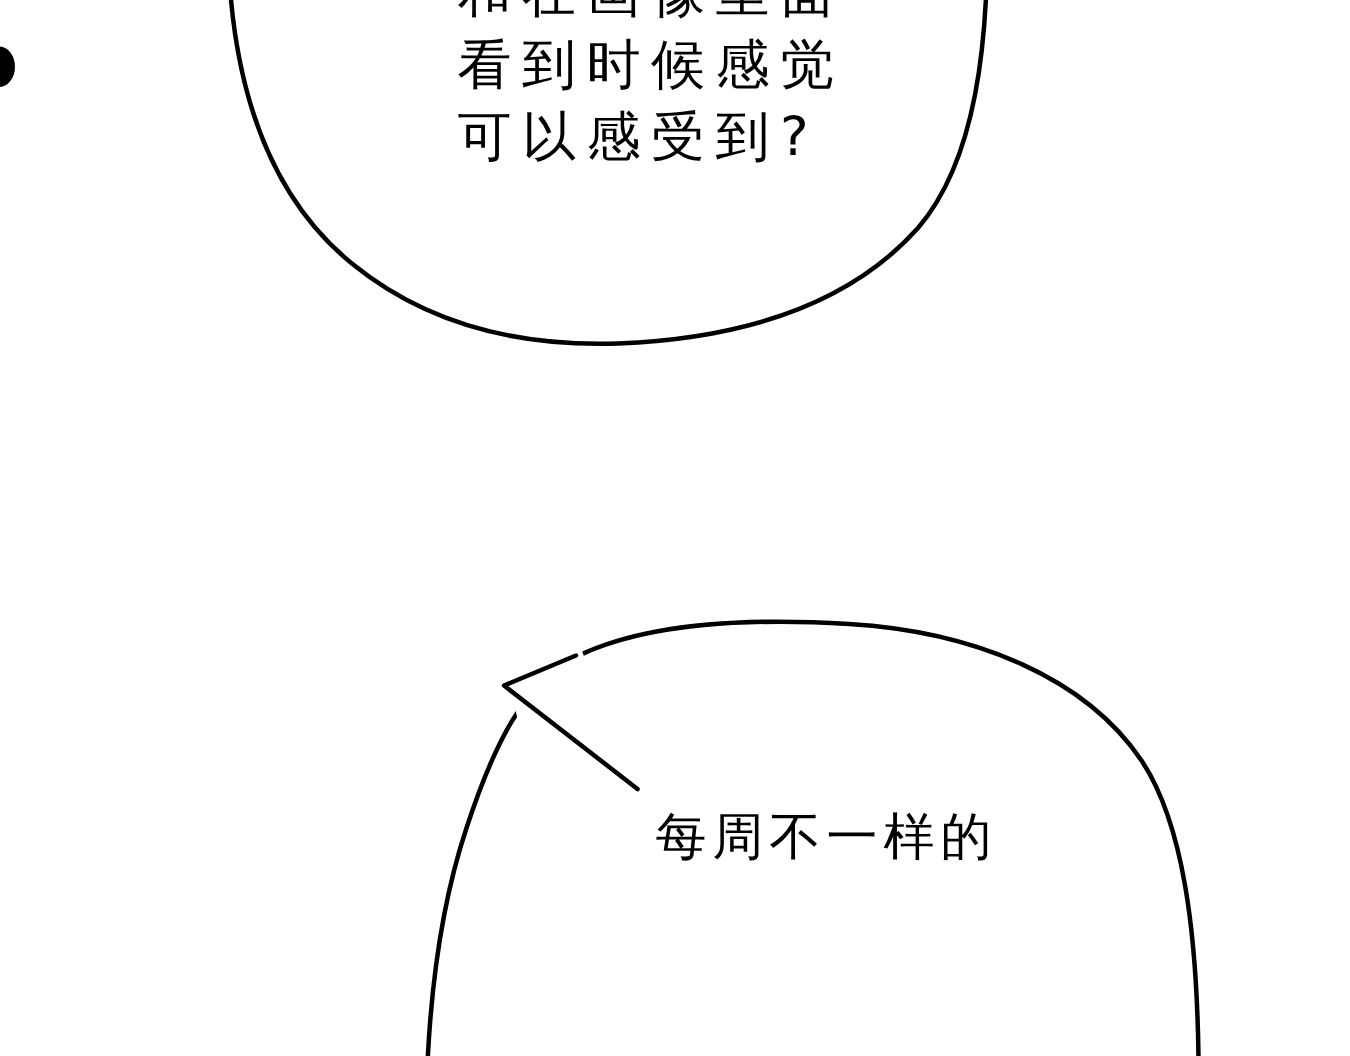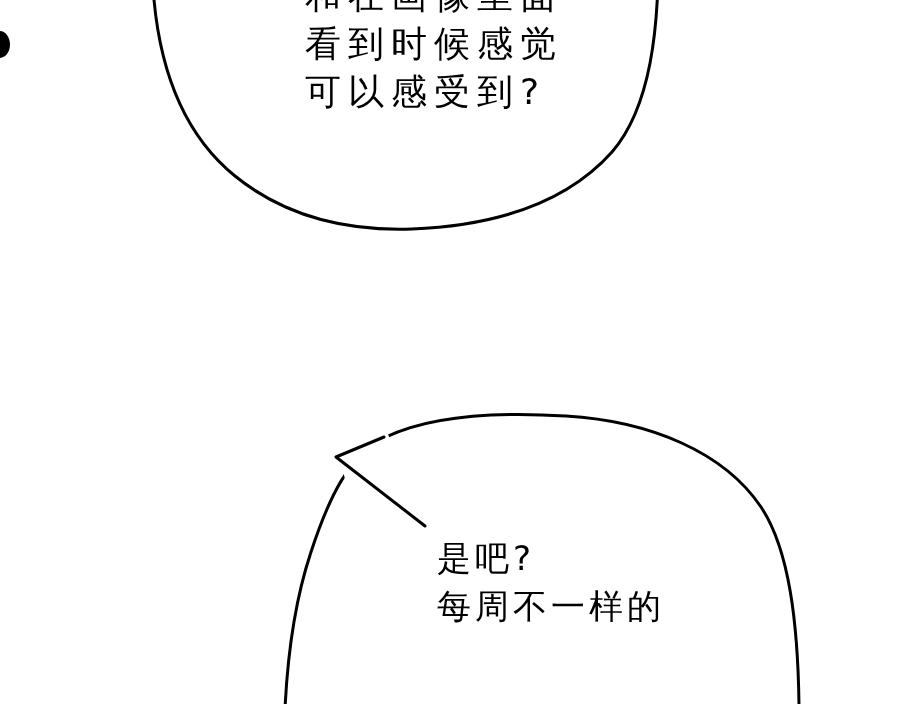--- a/index.html
+++ b/index.html
@@ -81,17 +81,16 @@
 
   <div id="edge-mark"></div>
 
   <div id="top-bubble-text" class="bubble-text">
     <div class="dialogue-line">和在画像里面</div>
     <div class="dialogue-line">看到时候感觉</div>
     <div class="dialogue-line">可以感受到?</div>
   </div>
 
   <div id="bottom-bubble-text" class="bubble-text">
-    <div class="dialogue-line">是吧?</div>
     <div class="dialogue-line">每周不一样的</div>
   </div>
 
 </div>
 
 </body></html>

